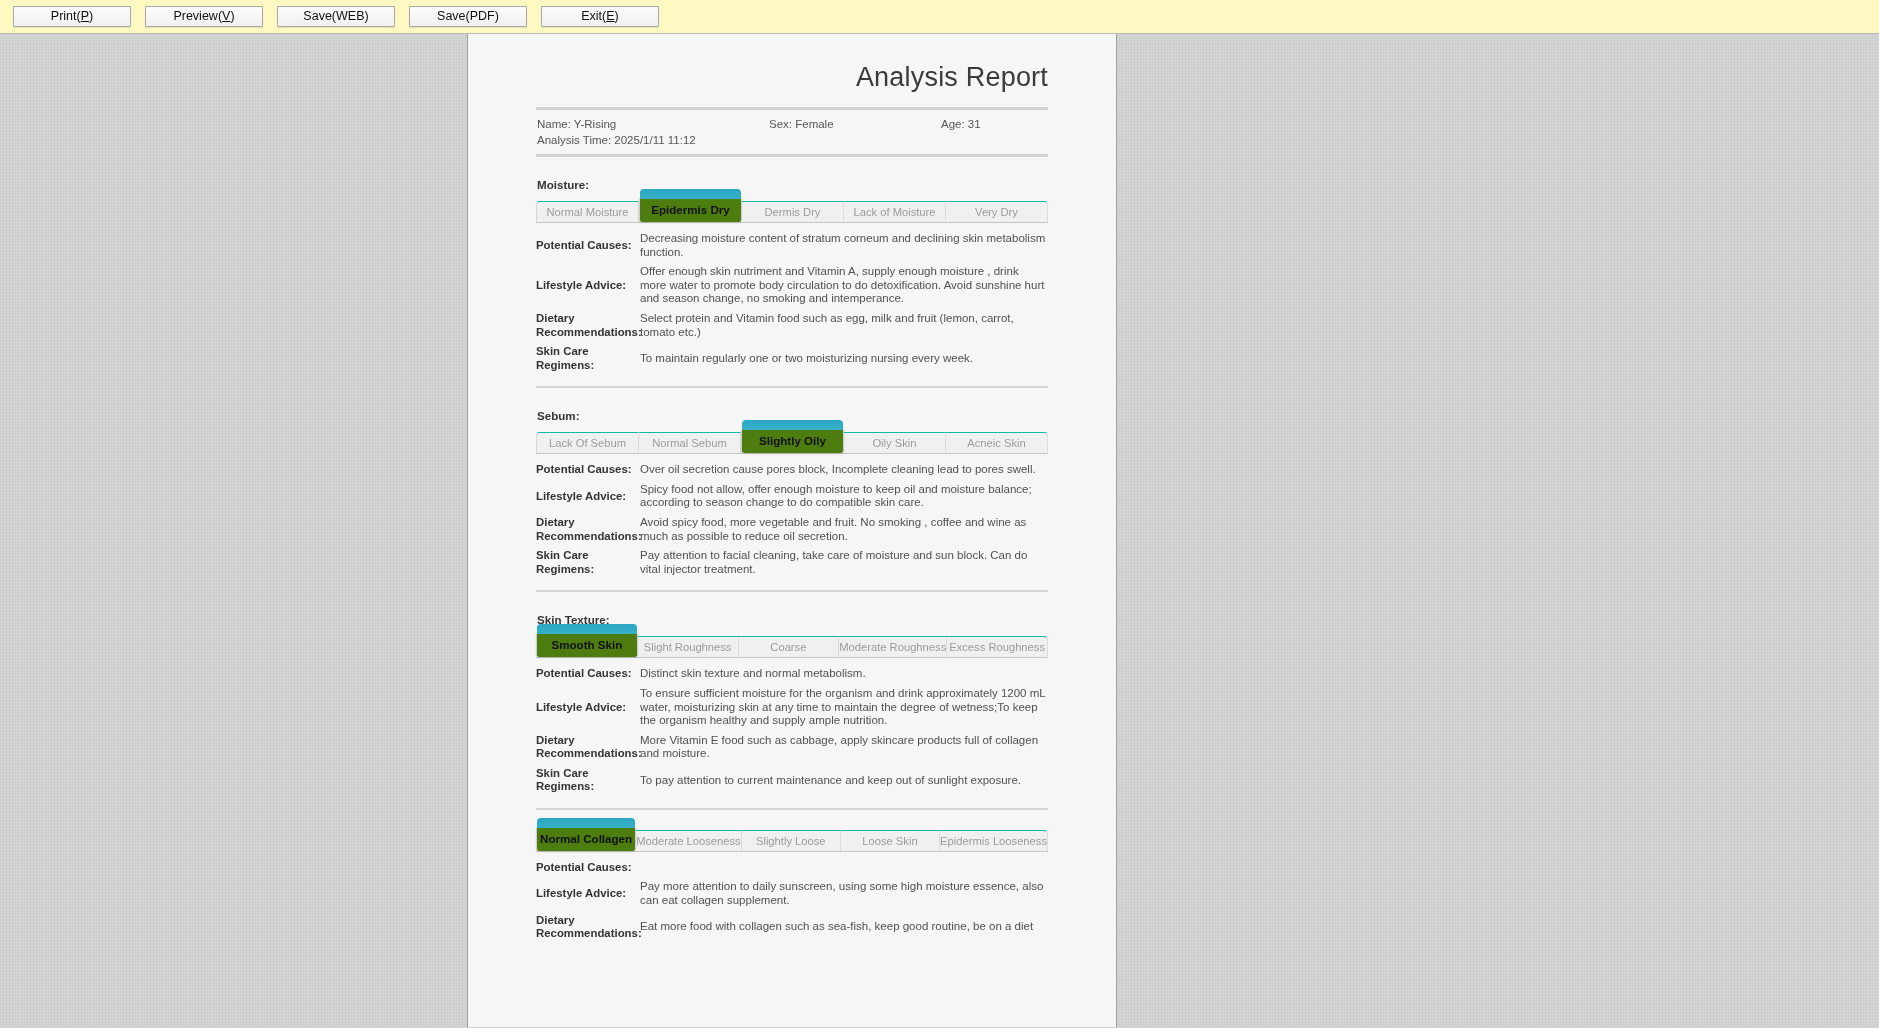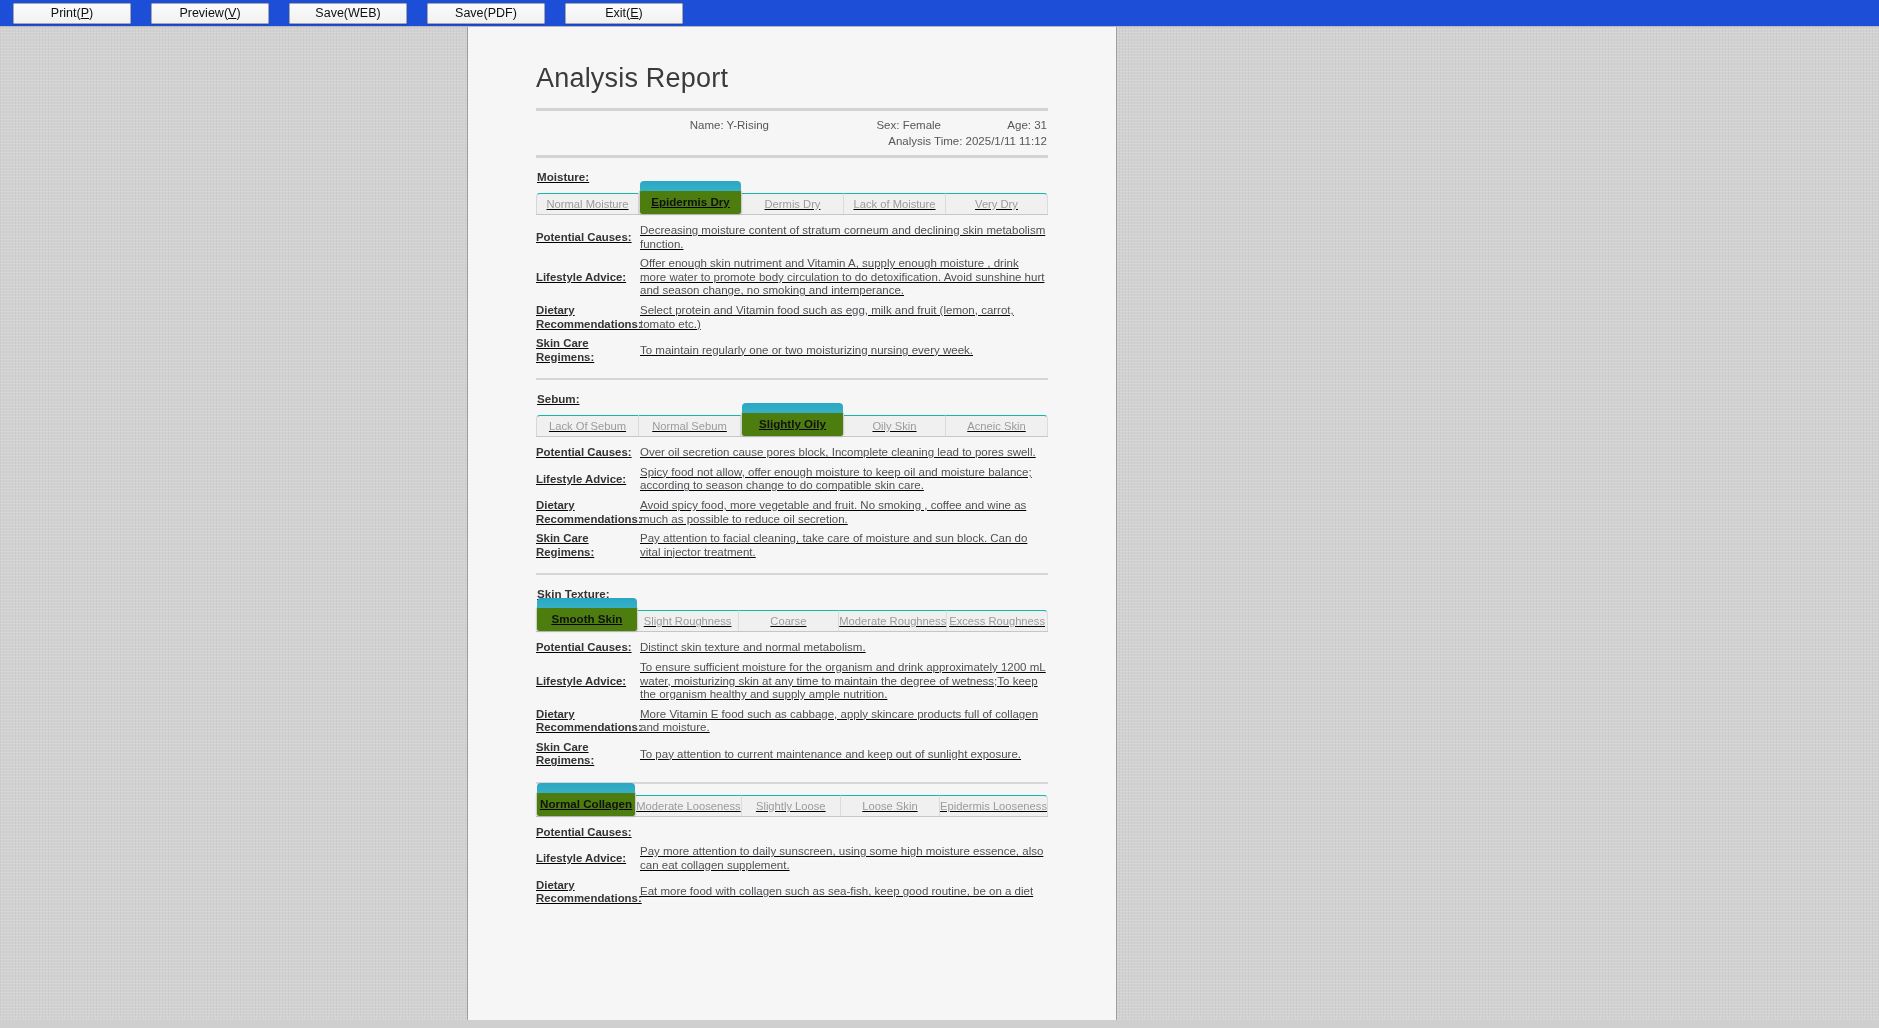--- a/index.html
+++ b/index.html
@@ -7,27 +7,27 @@
     padding: 0;
     width: 1879px;
     height: 1028px;
     overflow: hidden;
     background: #cfcfcf;
     font-family: "Liberation Sans", sans-serif;
   }
 
   
   #toolbar {
-    height: 27px;
-    background: #1d4ed8;
+    height: 34px;
+    background: #fef9c3;
     border-bottom: 1px solid #b9b9b9;
     display: flex;
     align-items: center;
     padding-left: 13px;
-    gap: 20px;
+    gap: 14px;
     box-sizing: border-box;
   }
   .tb-btn {
     width: 118px;
     height: 21px;
     line-height: 19px;
     text-align: center;
     font-size: 12.5px;
     color: #101010;
     background: linear-gradient(#fbfbfb, #f1f1f1);
@@ -64,50 +64,49 @@
     box-sizing: border-box;
     overflow: hidden;
   }
   #sheet-inner {
     padding: 0 68px 0 68px;
     box-sizing: border-box;
   }
 
   
   #report-title {
-    text-align: left;
+    text-align: right;
     font-size: 27px;
     font-weight: 400;
     color: #3b3b3b;
-    margin: 36px 0 14px 0;
+    margin: 28px 0 14px 0;
     letter-spacing: .2px;
   }
   .hrule {
     height: 3px;
     background: #d3d3d3;
     margin: 0;
   }
 
   #info-block {
     padding: 6px 1px 6px 1px;
     font-size: 11.5px;
     color: #55565a;
   }
   .info-row {
     display: flex;
     line-height: 16px;
-    text-align: right;
   }
   .info-name  { width: 232px; }
   .info-sex   { width: 172px; }
   .info-age   { flex: 1; }
   .info-time  { width: 100%; }
 
   
-  .section { padding-top: 7px; text-decoration: underline; }
+  .section { padding-top: 16px; }
   .section-title {
     font-size: 11.6px;
     font-weight: bold;
     color: #343434;
     padding: 5px 0 6px 1px;
   }
 
   
   .tabs {
     position: relative;

